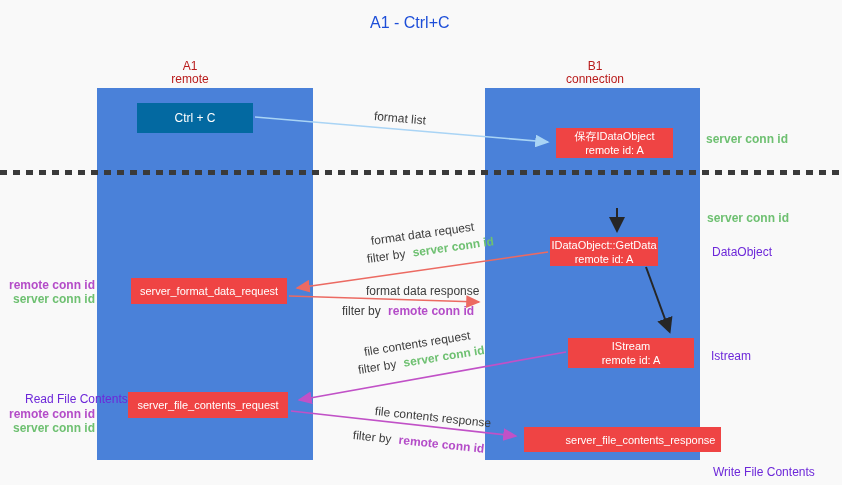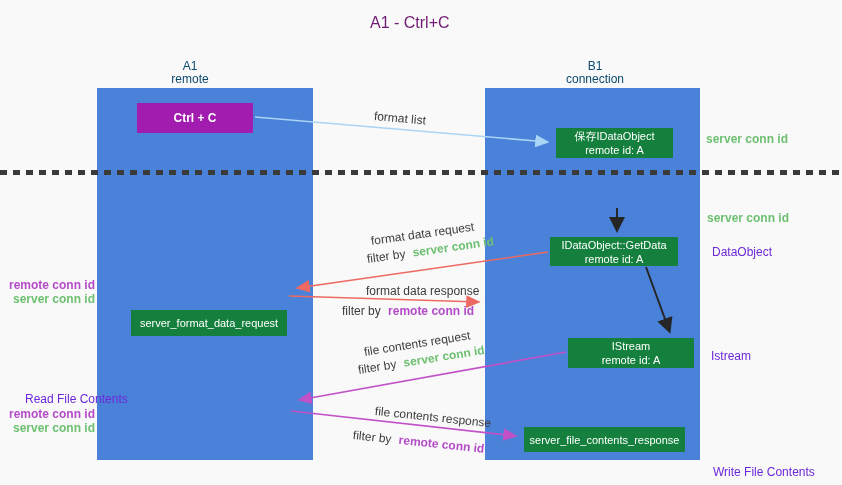--- a/index.html
+++ b/index.html
@@ -4,42 +4,42 @@
 <style>
   html,body{margin:0;padding:0;background:#f9f9f9;}
   .canvas{
     position:relative;width:842px;height:485px;overflow:hidden;
     background:#f9f9f9;
     font-family:"Liberation Sans", sans-serif;
     color:#3c3c3c;
   }
   .title{
     position:absolute;left:370px;top:12px;
-    font-size:16px;line-height:21px;color:#701a75;
+    font-size:16px;line-height:21px;color:#1d4ed8;
   }
   .lane{
     position:absolute;top:88px;height:372px;background:#4a81d9;
   }
   .lane.left{left:97px;width:216px;}
   .lane.right{left:485px;width:215px;}
   .lane-header{
     position:absolute;top:60px;width:120px;text-align:center;
-    font-size:12px;line-height:13px;color:#0c4a6e;
+    font-size:12px;line-height:13px;color:#b91c1c;
   }
   .dotted-line{
     position:absolute;left:0;top:170px;width:842px;height:5px;
     background:repeating-linear-gradient(to right,#3a3a3a 0 7px,transparent 7px 13px);
   }
   .node{
     position:absolute;display:flex;flex-direction:column;
     align-items:center;justify-content:center;
     color:#ffffff;text-align:center;font-size:11px;line-height:14px;
   }
-  .node.green{background:#a21caf;font-size:12px;font-weight:bold;}
-  .node.orange{background:#15803d;}
+  .node.green{background:#0369a1;font-size:12px;}
+  .node.orange{background:#ef4444;}
   .edge-label{
     position:absolute;font-size:12px;color:#3c3c3c;white-space:nowrap;
     transform-origin:left center;
   }
   .edge-label span + span{margin-left:4px;}
   .side-label{
     position:absolute;font-size:12px;white-space:nowrap;color:#6d28d9;
   }
   .right-align{text-align:right;}
   .green-text{color:#6ec071;}
@@ -73,37 +73,40 @@
   <div class="node green" style="left:137px;top:103px;width:116px;height:30px;">
     <div>Ctrl + C</div>
   </div>
 
   <div class="node orange" style="left:556px;top:128px;width:117px;height:30px;">
     <div>保存IDataObject</div>
     <div>remote id: A</div>
   </div>
 
 
-  <div class="node orange" style="left:550px;top:237px;width:128px;height:29px;">
+  <div class="node orange" style="left:550px;top:237px;width:108px;height:29px;">
     <div>IDataObject::GetData</div>
     <div>remote id: A</div>
   </div>
 
-  <div class="node orange" style="left:131px;top:278px;width:156px;height:26px;margin-top:32px;">
+  <div class="node orange" style="left:131px;top:278px;width:156px;height:26px;">
     <div>server_format_data_request</div>
   </div>
 
 
   <div class="node orange" style="left:568px;top:338px;width:126px;height:30px;">
     <div>IStream</div>
     <div>remote id: A</div>
   </div>
 
+  <div class="node orange" style="left:128px;top:392px;width:160px;height:26px;">
+    <div>server_file_contents_request</div>
+  </div>
 
-  <div class="node orange" style="left:524px;top:427px;width:161px;height:25px;">
+  <div class="node orange" style="left:524px;top:427px;width:161px;height:25px;padding-left:36px;">
     <div>server_file_contents_response</div>
   </div>
 
   <svg class="arrows" width="842" height="485" viewBox="0 0 842 485">
     <defs>
       <marker id="mBlue" markerWidth="9" markerHeight="8" refX="8" refY="4" orient="auto">
         <path d="M0,0 L9,4 L0,8 z" fill="#a9d4f5"></path>
       </marker>
       <marker id="mRed" markerWidth="9" markerHeight="8" refX="8" refY="4" orient="auto">
         <path d="M0,0 L9,4 L0,8 z" fill="#ec6a62"></path>

